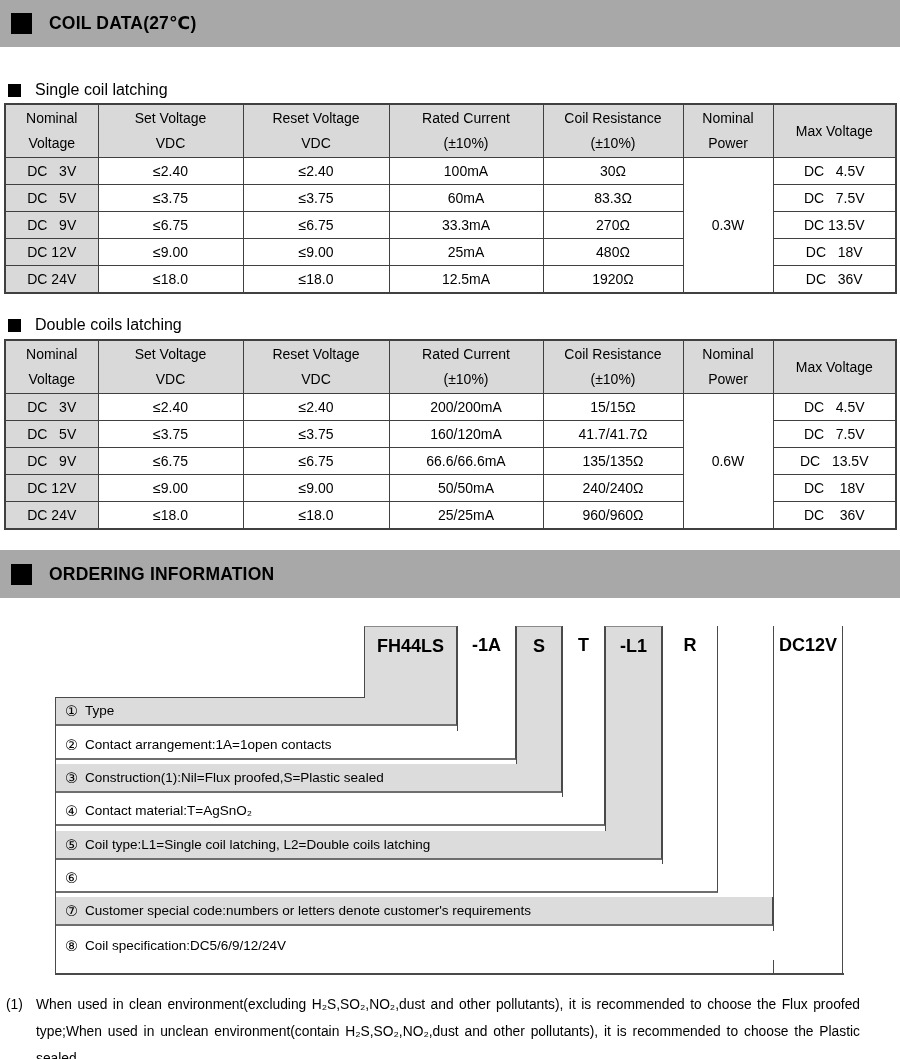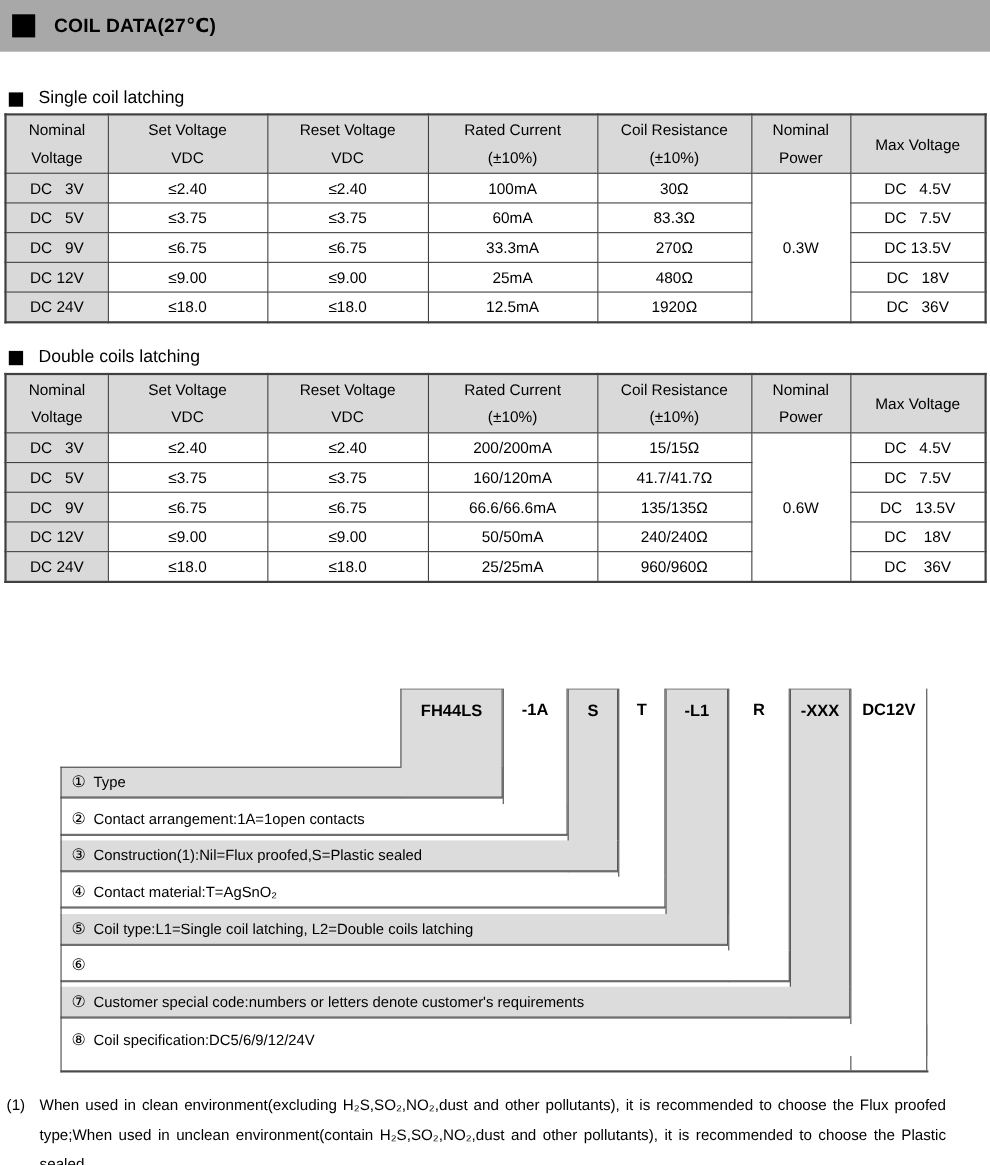--- a/index.html
+++ b/index.html
@@ -28,21 +28,21 @@
   table.coil td{height:26px;}
   td.g{background:#d9d9d9;}
   .pre{white-space:pre;}
 
   
   .diagram{position:absolute;left:0;top:620px;width:900px;height:360px;}
   .dcol{position:absolute;box-sizing:border-box;border-left:1px solid #4a4a4a;
         border-right:1px solid #4a4a4a;z-index:1;}
   .dcol.gray{background:#dcdcdc;border-top:1px solid #8a8a8a;}
   .dcol.white{background:#ffffff;}
-  .dcol .code{height:39px;line-height:39px;text-align:center;font-weight:bold;font-size:15px;}
+  .dcol .code{height:39px;line-height:39px;text-align:center;font-weight:bold;font-size:18px;}
   .dbar{position:absolute;box-sizing:border-box;height:29px;z-index:2;display:flex;
         align-items:center;border-right:1px solid #4a4a4a;border-bottom:2px solid #6e6e6e;
         font-size:13.5px;}
   .dbar.gray{background:#dcdcdc;}
   .dbar.white{background:#ffffff;}
   .dbar.noend{border-bottom:none;}
   .dbar .cnum{margin-left:10px;font-size:14.5px;flex:0 0 auto;}
   .dbar .ctxt{margin-left:7px;white-space:pre;}
   .dline{position:absolute;background:#4a4a4a;z-index:3;}
 
@@ -233,43 +233,44 @@
       <td class="g pre">DC 24V</td>
       <td>≤18.0</td>
       <td>≤18.0</td>
       <td>25/25mA</td>
       <td>960/960Ω</td>
       <td class="pre">DC    36V</td>
     </tr>
   </tbody>
     </table>
 
+  <div class="section-bar" style="top:550px;height:48px;">
+    <div class="sq"></div>
+    <div class="ttl">ORDERING INFORMATION</div>
+  </div>
 
   <div class="diagram">
 
     <div class="dcol gray" style="left:364px;top:6px;width:93px;height:100px;">
         <div class="code">FH44LS</div>
       </div>
     <div class="dcol white" style="left:457px;top:6px;width:59px;height:134px;">
         <div class="code">-1A</div>
       </div>
     <div class="dcol gray" style="left:516px;top:6px;width:46px;height:167px;">
         <div class="code">S</div>
       </div>
     <div class="dcol white" style="left:562px;top:6px;width:43px;height:200px;">
         <div class="code">T</div>
       </div>
     <div class="dcol gray" style="left:605px;top:6px;width:57px;height:234px;">
         <div class="code">-L1</div>
       </div>
     <div class="dcol white" style="left:662px;top:6px;width:56px;height:267px;">
         <div class="code">R</div>
-      </div>
-    <div class="dcol gray" style="left:718px;top:6px;width:55px;height:300px;">
-        <div class="code">-XXX</div>
       </div>
     <div class="dcol white" style="left:773px;top:6px;width:70px;height:347px;">
         <div class="code">DC12V</div>
       </div>
 
     <div class="dbar gray" style="left:55px;top:77px;width:402px;">
         <span class="cnum">①</span>
         <span class="ctxt">Type</span>
       </div>
     <div class="dbar white" style="left:55px;top:111px;width:461px;">

